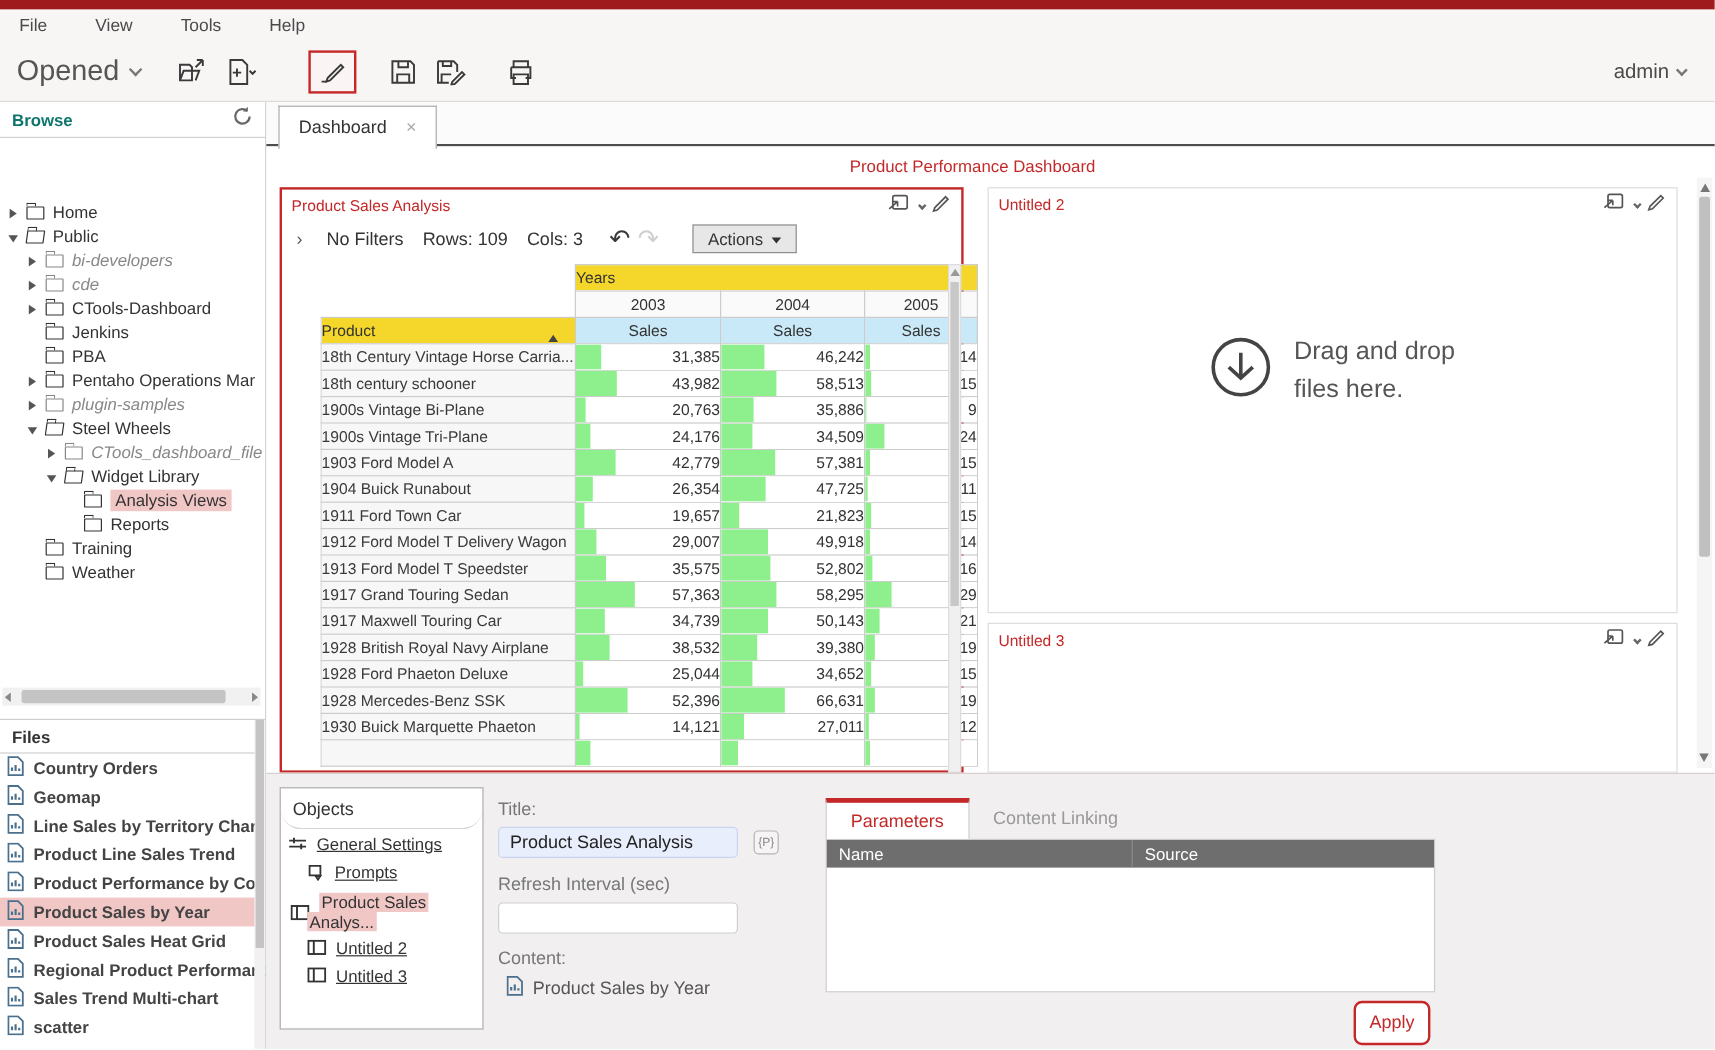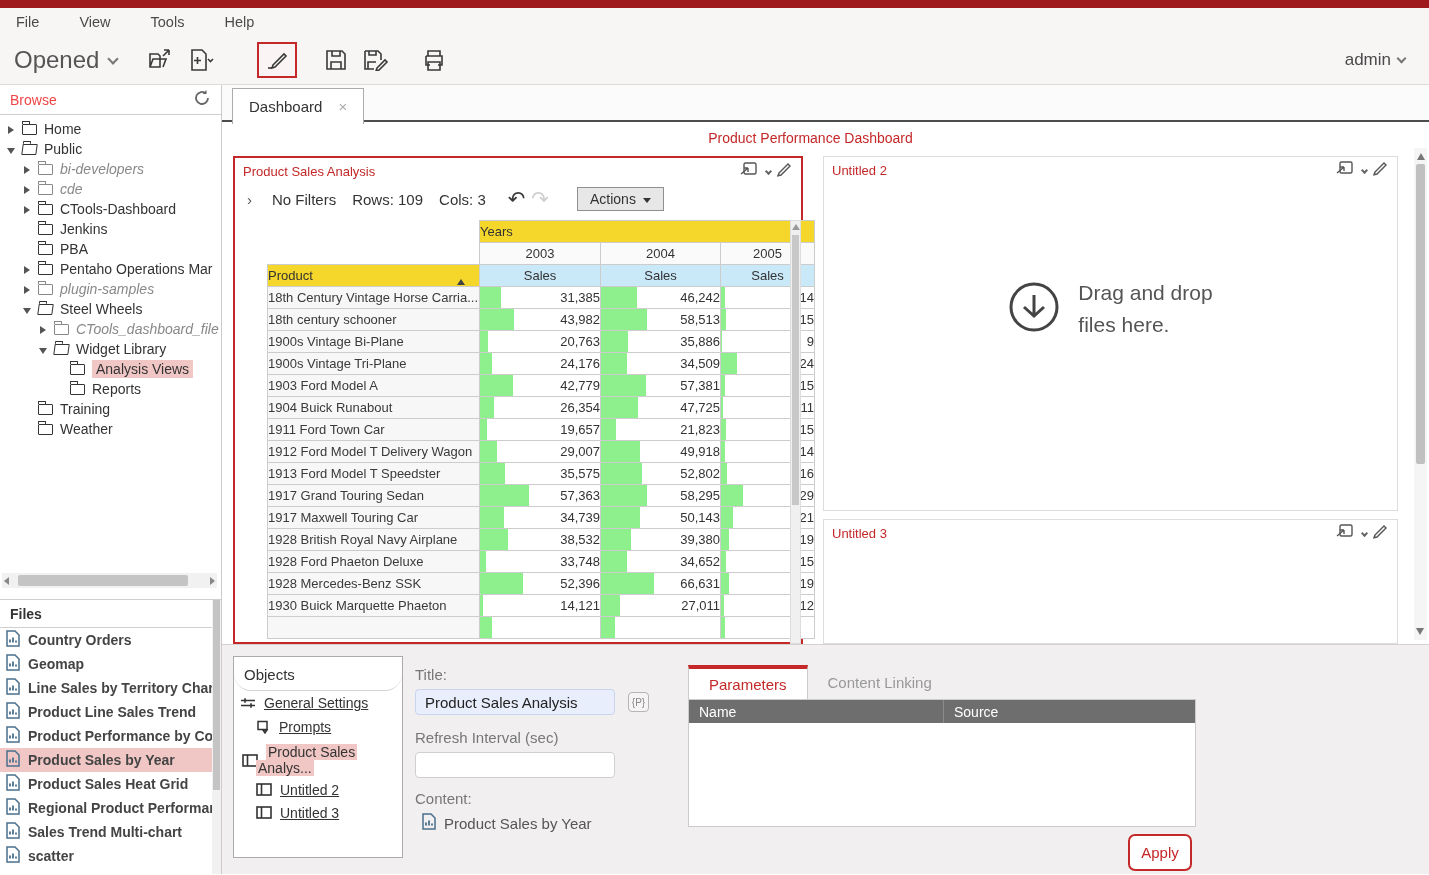--- a/index.html
+++ b/index.html
@@ -19,22 +19,22 @@
   #edit-box { border:2px solid #C42828; background:#FBF4F4; padding:1px 3px; margin:0 24px 0 40px; display:inline-flex; }
   #user-menu { margin-left:auto; margin-right:24px; font-size:17px; color:#4A4A4A; }
 
   
   #body { display:flex; height:789px; }
   #left-col { width:222px; background:#fff; border-right:1px solid #CFC9C9; position:relative; }
   #main-col { flex:1; display:flex; flex-direction:column; position:relative; }
 
   
   #browse-header { height:30px; border-bottom:1px solid #CFCFCF; display:flex; align-items:center; padding:0 10px; }
-  #browse-header .ptitle { font-size:14px; color:#ef4444; flex:1; }
-  #browse-tree { height:458px; overflow:hidden; padding-top:4px; }
+  #browse-header .ptitle { font-size:14px; color:#0f766e; flex:1;font-weight:bold; }
+  #browse-tree { height:458px; overflow:hidden; padding-top:4px;margin-top:48px; }
   .tree-row { height:20px; display:flex; align-items:center; font-size:14px; color:#333; white-space:nowrap; }
   .tree-row .arr { width:10px; display:inline-block; margin-right:6px; text-align:center; }
   .arr-right { width:0; height:0; border-left:6px solid #555; border-top:4px solid transparent; border-bottom:4px solid transparent; display:inline-block; }
   .arr-down { width:0; height:0; border-top:6px solid #555; border-left:4px solid transparent; border-right:4px solid transparent; display:inline-block; }
   .folder-ico { width:15px; height:11px; border:1.7px solid #333; border-radius:1px; position:relative; margin-right:7px; flex:none; }
   .folder-ico::before { content:""; position:absolute; top:-4px; left:-1px; width:6px; height:2.5px; border:1.7px solid #333; border-bottom:none; border-radius:1px 1px 0 0; }
   .folder-ico.open { transform:skewX(-8deg); }
   .tree-row.italic .tlabel { font-style:italic; color:#888; }
   .tree-row.italic .folder-ico, .tree-row.italic .folder-ico::before { border-color:#888; }
   .tlabel.sel { background:#F1C7C6; padding:1px 4px; }
@@ -491,21 +491,21 @@
                   <td class="cell-val c-y3"><span class="bar" style="width:12px"></span><span class="num">21</span></td>
                 </tr>
                 <tr>
                   <td class="cell-prod c-prod">1928 British Royal Navy Airplane</td>
                   <td class="cell-val c-y1"><span class="bar" style="width:28px"></span><span class="num">38,532</span></td>
                   <td class="cell-val c-y2"><span class="bar" style="width:30px"></span><span class="num">39,380</span></td>
                   <td class="cell-val c-y3"><span class="bar" style="width:8px"></span><span class="num">19</span></td>
                 </tr>
                 <tr>
                   <td class="cell-prod c-prod">1928 Ford Phaeton Deluxe</td>
-                  <td class="cell-val c-y1"><span class="bar" style="width:6px"></span><span class="num">33,748</span></td>
+                  <td class="cell-val c-y1"><span class="bar" style="width:6px"></span><span class="num">25,044</span></td>
                   <td class="cell-val c-y2"><span class="bar" style="width:26px"></span><span class="num">34,652</span></td>
                   <td class="cell-val c-y3"><span class="bar" style="width:5px"></span><span class="num">15</span></td>
                 </tr>
                 <tr>
                   <td class="cell-prod c-prod">1928 Mercedes-Benz SSK</td>
                   <td class="cell-val c-y1"><span class="bar" style="width:43px"></span><span class="num">52,396</span></td>
                   <td class="cell-val c-y2"><span class="bar" style="width:53px"></span><span class="num">66,631</span></td>
                   <td class="cell-val c-y3"><span class="bar" style="width:8px"></span><span class="num">19</span></td>
                 </tr>
                 <tr>

